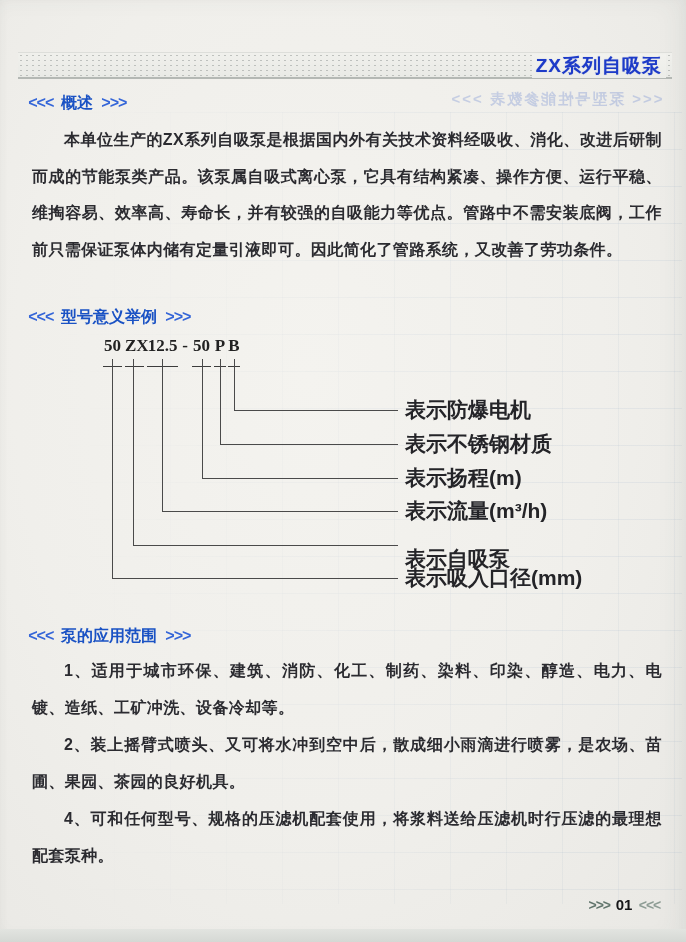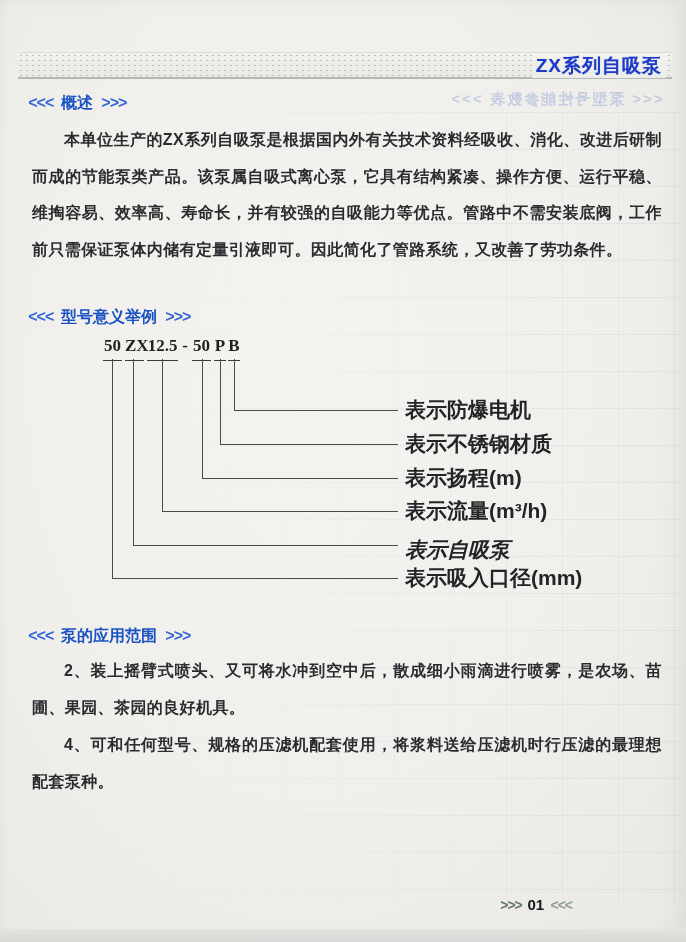--- a/index.html
+++ b/index.html
@@ -76,21 +76,21 @@
   .app-items p{
     margin:0;font-size:16px;font-weight:700;color:#2b2b30;
     line-height:37px;text-align:justify;text-indent:2em;letter-spacing:0.4px;
   }
   
   .diagram{position:absolute;left:0;top:336px;width:686px;height:258px;}
   .seg{
     position:absolute;top:0;height:19px;line-height:19px;
     font-family:"Liberation Serif", serif;font-weight:700;font-size:17px;
     text-align:center;color:#222;
-    border-bottom:1.5px solid #3c3c3c;padding-bottom:5px;
+    border-bottom:1.5px solid #3c3c3c;padding-bottom:11px;
   }
   .seg.no-underline{border-bottom:none;}
   .seg-50a{left:103px;width:19px;}
   .seg-zx {left:125px;width:19px;}
   .seg-125{left:147px;width:31px;}
   .seg-dash{left:181px;width:8px;}
   .seg-50b{left:192px;width:19px;}
   .seg-p  {left:214px;width:12px;}
   .seg-b  {left:228px;width:12px;}
   .conn{
@@ -101,25 +101,25 @@
   .conn-2{left:220px;width:177px;height:85px;}
   .conn-3{left:202px;width:195px;height:119px;}
   .conn-4{left:162px;width:235px;height:152px;}
   .conn-5{left:133px;width:264px;height:186px;}
   .conn-6{left:112px;width:285px;height:219px;}
   .diag-label{
     position:absolute;left:405px;width:265px;height:20px;line-height:20px;
     font-size:21px;font-weight:700;color:#242428;white-space:nowrap;
   }
   .dl-0{top:64px;}.dl-1{top:98px;}.dl-2{top:132px;}
-  .dl-3{top:165px;}.dl-4{top:204px;font-style:italic;}.dl-5{top:232px;}
+  .dl-3{top:165px;}.dl-4{top:213px;}.dl-5{top:232px;}
   
   .footer{
     position:absolute;left:500px;top:896px;width:160px;height:20px;
-    text-align:left;white-space:nowrap;
+    text-align:right;white-space:nowrap;
   }
   .footer .arr-l{color:#61756c;font-weight:800;font-style:italic;letter-spacing:-1px;font-size:14px;}
   .footer .arr-r{color:#8d9c94;font-weight:800;font-style:italic;letter-spacing:-1px;font-size:14px;}
   .footer .pagenum{color:#161618;font-weight:800;font-size:15px;margin:0 6px;}
 </style>
 </head>
 <body>
 
 <div class="page">
 
@@ -161,20 +161,21 @@
     <div class="diag-label dl-3">表示流量(m³/h)</div>
     <div class="diag-label dl-4">表示自吸泵</div>
     <div class="diag-label dl-5">表示吸入口径(mm)</div>
   </div>
 
   <div class="sec-heading" style="top:626px;">
     <span class="angles">&lt;&lt;&lt;</span><span>泵的应用范围</span><span class="angles">&gt;&gt;&gt;</span>
   </div>
 
   <div class="app-items">
+    <p>1、适用于城市环保、建筑、消防、化工、制药、染料、印染、醇造、电力、电镀、造纸、工矿冲洗、设备冷却等。</p>
     <p>2、装上摇臂式喷头、又可将水冲到空中后，散成细小雨滴进行喷雾，是农场、苗圃、果园、茶园的良好机具。</p>
     <p>4、可和任何型号、规格的压滤机配套使用，将浆料送给压滤机时行压滤的最理想配套泵种。</p>
   </div>
 
   <div class="footer">
     <span class="arr-l">&gt;&gt;&gt;</span><span class="pagenum">01</span><span class="arr-r">&lt;&lt;&lt;</span>
   </div>
 
   <div class="bottom-strip"></div>
 </div>

